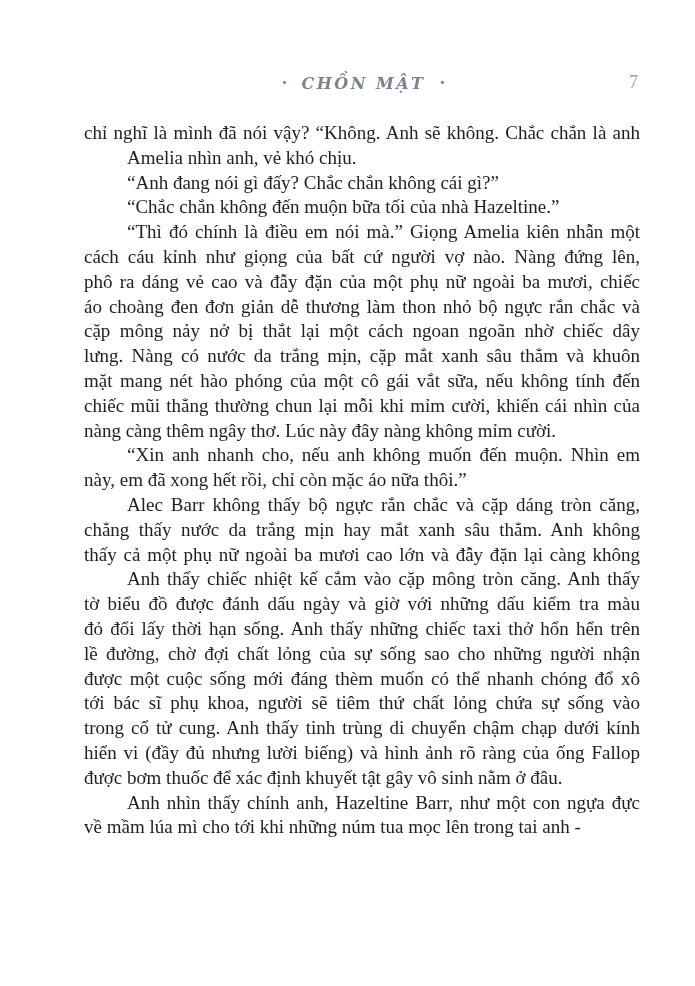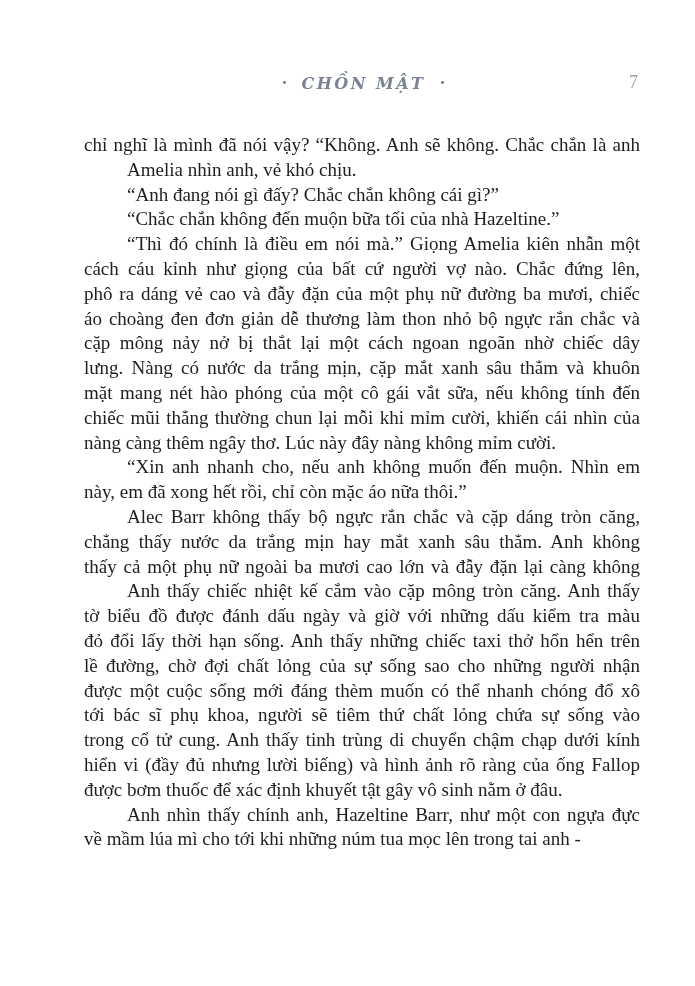--- a/index.html
+++ b/index.html
@@ -57,21 +57,20 @@
     font-family: "Liberation Serif", "DejaVu Serif", serif;
   }
   .body-text {
     position: absolute;
     top: 121px;
     left: 84px;
     width: 556px;
     color: var(--body-color);
     font-size: 19px;
     line-height: 24.8px;
-    margin-top: 12px;
   }
   .para { margin: 0; padding: 0; }
   .line {
     display: block;
     text-align: justify;
     text-align-last: justify;
     -moz-text-align-last: justify;
     white-space: normal;
   }
   .line.last {
@@ -99,22 +98,22 @@
         <span class="line last indent">Amelia nhìn anh, vẻ khó chịu.</span>
       </p>
       <p class="para">
         <span class="line last indent">“Anh đang nói gì đấy? Chắc chắn không cái gì?”</span>
       </p>
       <p class="para">
         <span class="line last indent">“Chắc chắn không đến muộn bữa tối của nhà Hazeltine.”</span>
       </p>
       <p class="para">
         <span class="line indent">“Thì đó chính là điều em nói mà.” Giọng Amelia kiên nhẫn một</span>
-        <span class="line">cách cáu kỉnh như giọng của bất cứ người vợ nào. Chắc đứng lên,</span>
-        <span class="line">phô ra dáng vẻ cao và đẫy đặn của một phụ nữ đường ba mươi, chiếc</span>
+        <span class="line">cách cáu kỉnh như giọng của bất cứ người vợ nào. Nàng đứng lên,</span>
+        <span class="line">phô ra dáng vẻ cao và đẫy đặn của một phụ nữ ngoài ba mươi, chiếc</span>
         <span class="line">áo choàng đen đơn giản dễ thương làm thon nhỏ bộ ngực rắn chắc và</span>
         <span class="line">cặp mông nảy nở bị thắt lại một cách ngoan ngoãn nhờ chiếc dây</span>
         <span class="line">lưng. Nàng có nước da trắng mịn, cặp mắt xanh sâu thẳm và khuôn</span>
         <span class="line">mặt mang nét hào phóng của một cô gái vắt sữa, nếu không tính đến</span>
         <span class="line">chiếc mũi thẳng thường chun lại mỗi khi mỉm cười, khiến cái nhìn của</span>
         <span class="line last">nàng càng thêm ngây thơ. Lúc này đây nàng không mỉm cười.</span>
       </p>
       <p class="para">
         <span class="line indent">“Xin anh nhanh cho, nếu anh không muốn đến muộn. Nhìn em</span>
         <span class="line last">này, em đã xong hết rồi, chỉ còn mặc áo nữa thôi.”</span>

